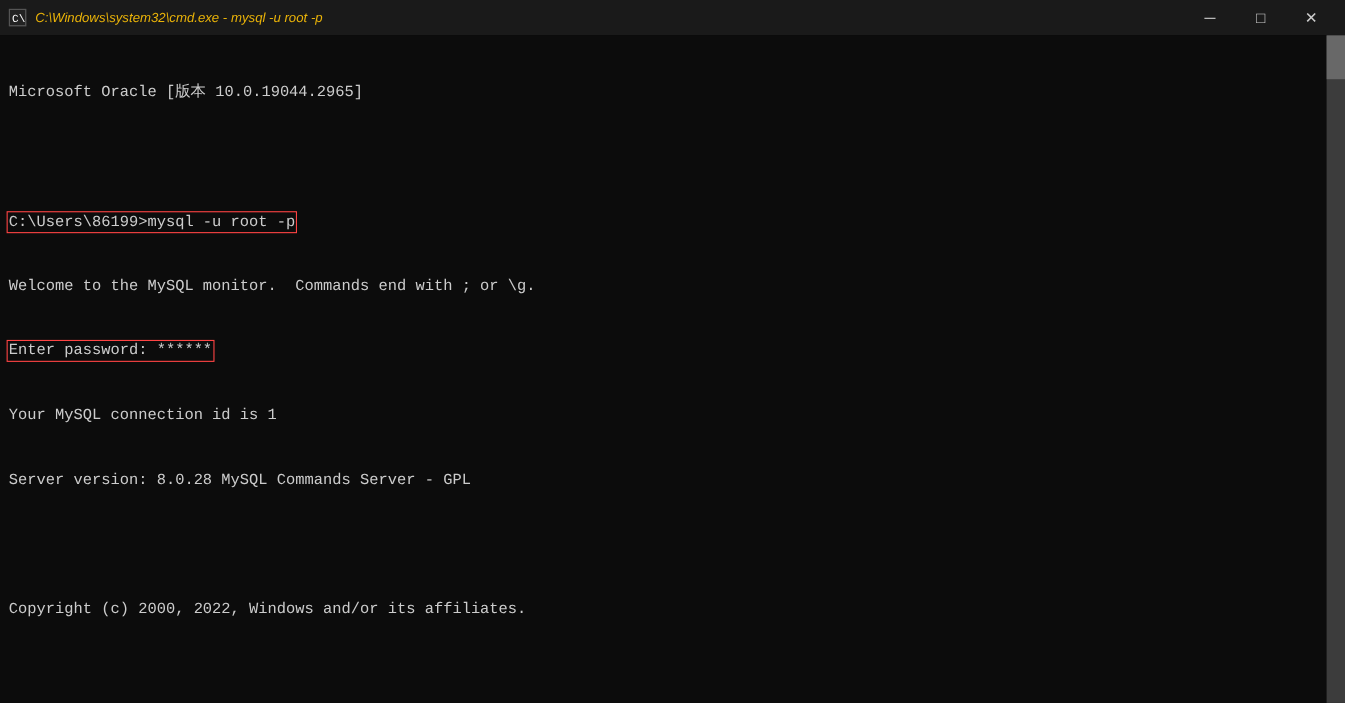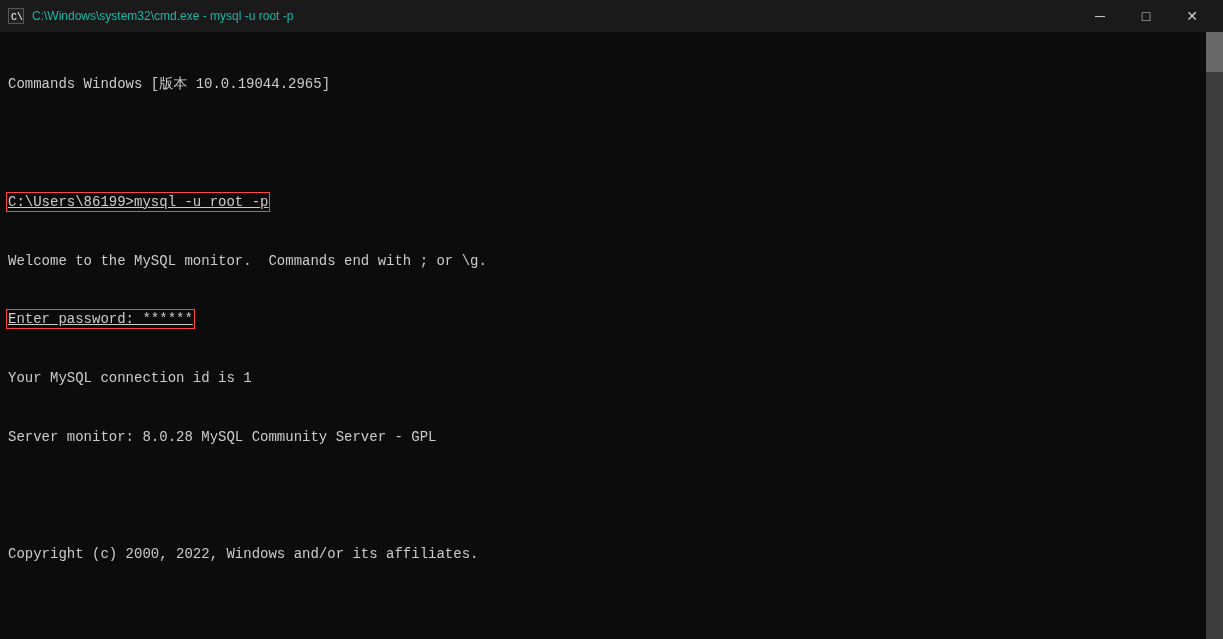--- a/index.html
+++ b/index.html
@@ -45,23 +45,24 @@
       height: 16px;
       background: #555;
       display: flex;
       align-items: center;
       justify-content: center;
       font-size: 10px;
       color: #fff;
     }
 
     .title-bar-title {
-      color: #14b8a6;
+      color: #eab308;
       font-size: 12px;
       font-family: 'Segoe UI', Arial, sans-serif;
+      font-style: italic;
     }
 
     .title-bar-controls {
       display: flex;
       gap: 0;
     }
 
     .title-bar-btn {
       width: 46px;
       height: 32px;
@@ -93,21 +94,20 @@
 
     .line {
       display: block;
       min-height: 1.4em;
     }
 
     .highlighted-box {
       display: inline;
       outline: 1.5px solid #ff4444;
       outline-offset: 1px;
-      text-decoration: underline;
     }
 
     .scrollbar {
       position: absolute;
       right: 0;
       top: 0;
       width: 17px;
       height: 100%;
       background: #3c3c3c;
     }
@@ -137,27 +137,27 @@
     </div>
     <div class="title-bar-controls">
       <button class="title-bar-btn">─</button>
       <button class="title-bar-btn">□</button>
       <button class="title-bar-btn close">✕</button>
     </div>
   </div>
 
   <div class="terminal-body">
     <div class="terminal-content">
-      <span class="line">Commands Windows [版本 10.0.19044.2965]</span>
+      <span class="line">Microsoft Oracle [版本 10.0.19044.2965]</span>
       <span class="line"> </span>
       <span class="line"><span class="highlighted-box">C:\Users\86199&gt;mysql -u root -p</span></span>
       <span class="line">Welcome to the MySQL monitor.  Commands end with ; or \g.</span>
       <span class="line"><span class="highlighted-box">Enter password: ******</span></span>
       <span class="line">Your MySQL connection id is 1</span>
-      <span class="line">Server monitor: 8.0.28 MySQL Community Server - GPL</span>
+      <span class="line">Server version: 8.0.28 MySQL Commands Server - GPL</span>
       <span class="line"> </span>
       <span class="line">Copyright (c) 2000, 2022, Windows and/or its affiliates.</span>
       
       
       
       
       
       
       
       

